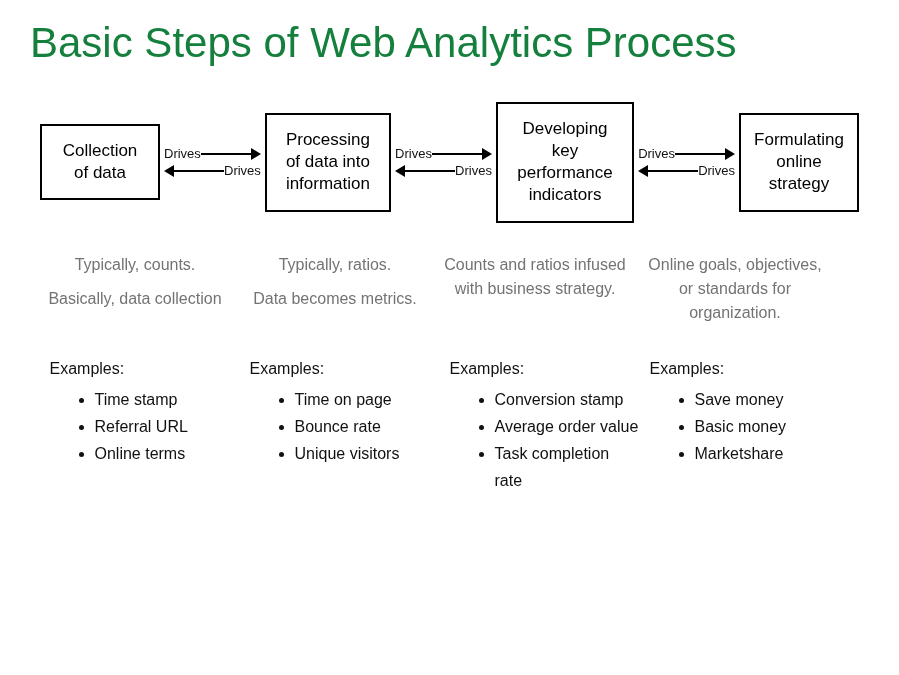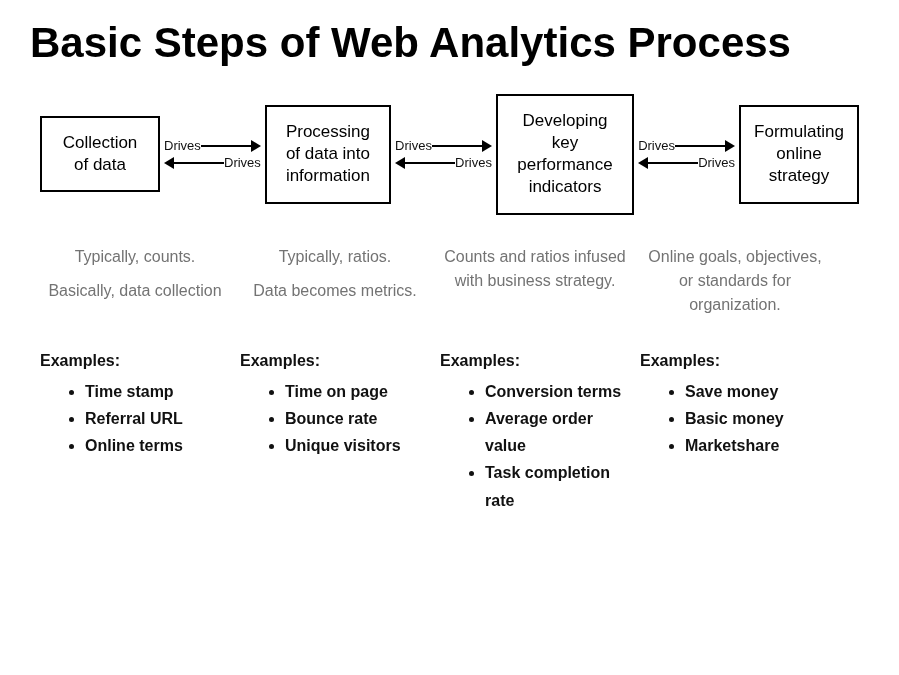--- a/index.html
+++ b/index.html
@@ -6,23 +6,23 @@
     body {
       background: #fff;
       font-family: Arial, sans-serif;
       width: 899px;
       min-height: 675px;
       padding: 20px 30px;
     }
 
     .page-title {
       font-size: 42px;
-      font-weight: bold;
-      color: #000000;
-      margin-bottom: 28px;
+      font-weight: normal;
+      color: #15803d;
+      margin-bottom: 36px;
       line-height: 1.1;
     }
 
     
     .flow-row {
       display: flex;
       align-items: center;
       justify-content: flex-start;
       margin-bottom: 30px;
       padding: 0 10px;
@@ -103,23 +103,22 @@
       color: #737373;
     }
 
     .desc-col p {
       margin-bottom: 10px;
     }
 
     
     .examples-row {
       display: flex;
-      justify-content: flex-start;
+      justify-content: center;
       padding: 0 10px;
-      font-weight: bold;
     }
 
     .examples-col {
       width: 200px;
       min-width: 200px;
       padding: 0 10px 0 0;
       font-size: 16px;
       line-height: 1.7;
       color: #111;
     }
@@ -251,21 +250,21 @@
     <ul>
       <li>Time on page</li>
       <li>Bounce rate</li>
       <li>Unique visitors</li>
     </ul>
   </div>
 
   <div class="examples-col">
     <div class="ex-title">Examples:</div>
     <ul>
-      <li>Conversion terms</li>
+      <li>Conversion stamp</li>
       <li>Average order value</li>
       <li>Task completion rate</li>
     </ul>
   </div>
 
   <div class="examples-col">
     <div class="ex-title">Examples:</div>
     <ul>
       <li>Save money</li>
       <li>Basic money</li>

